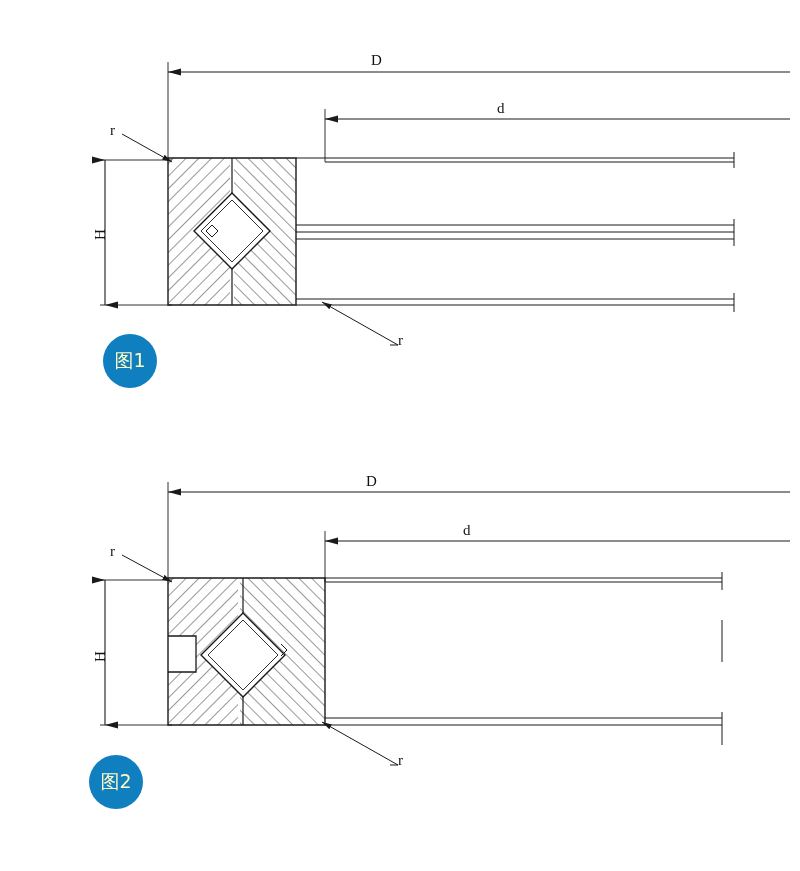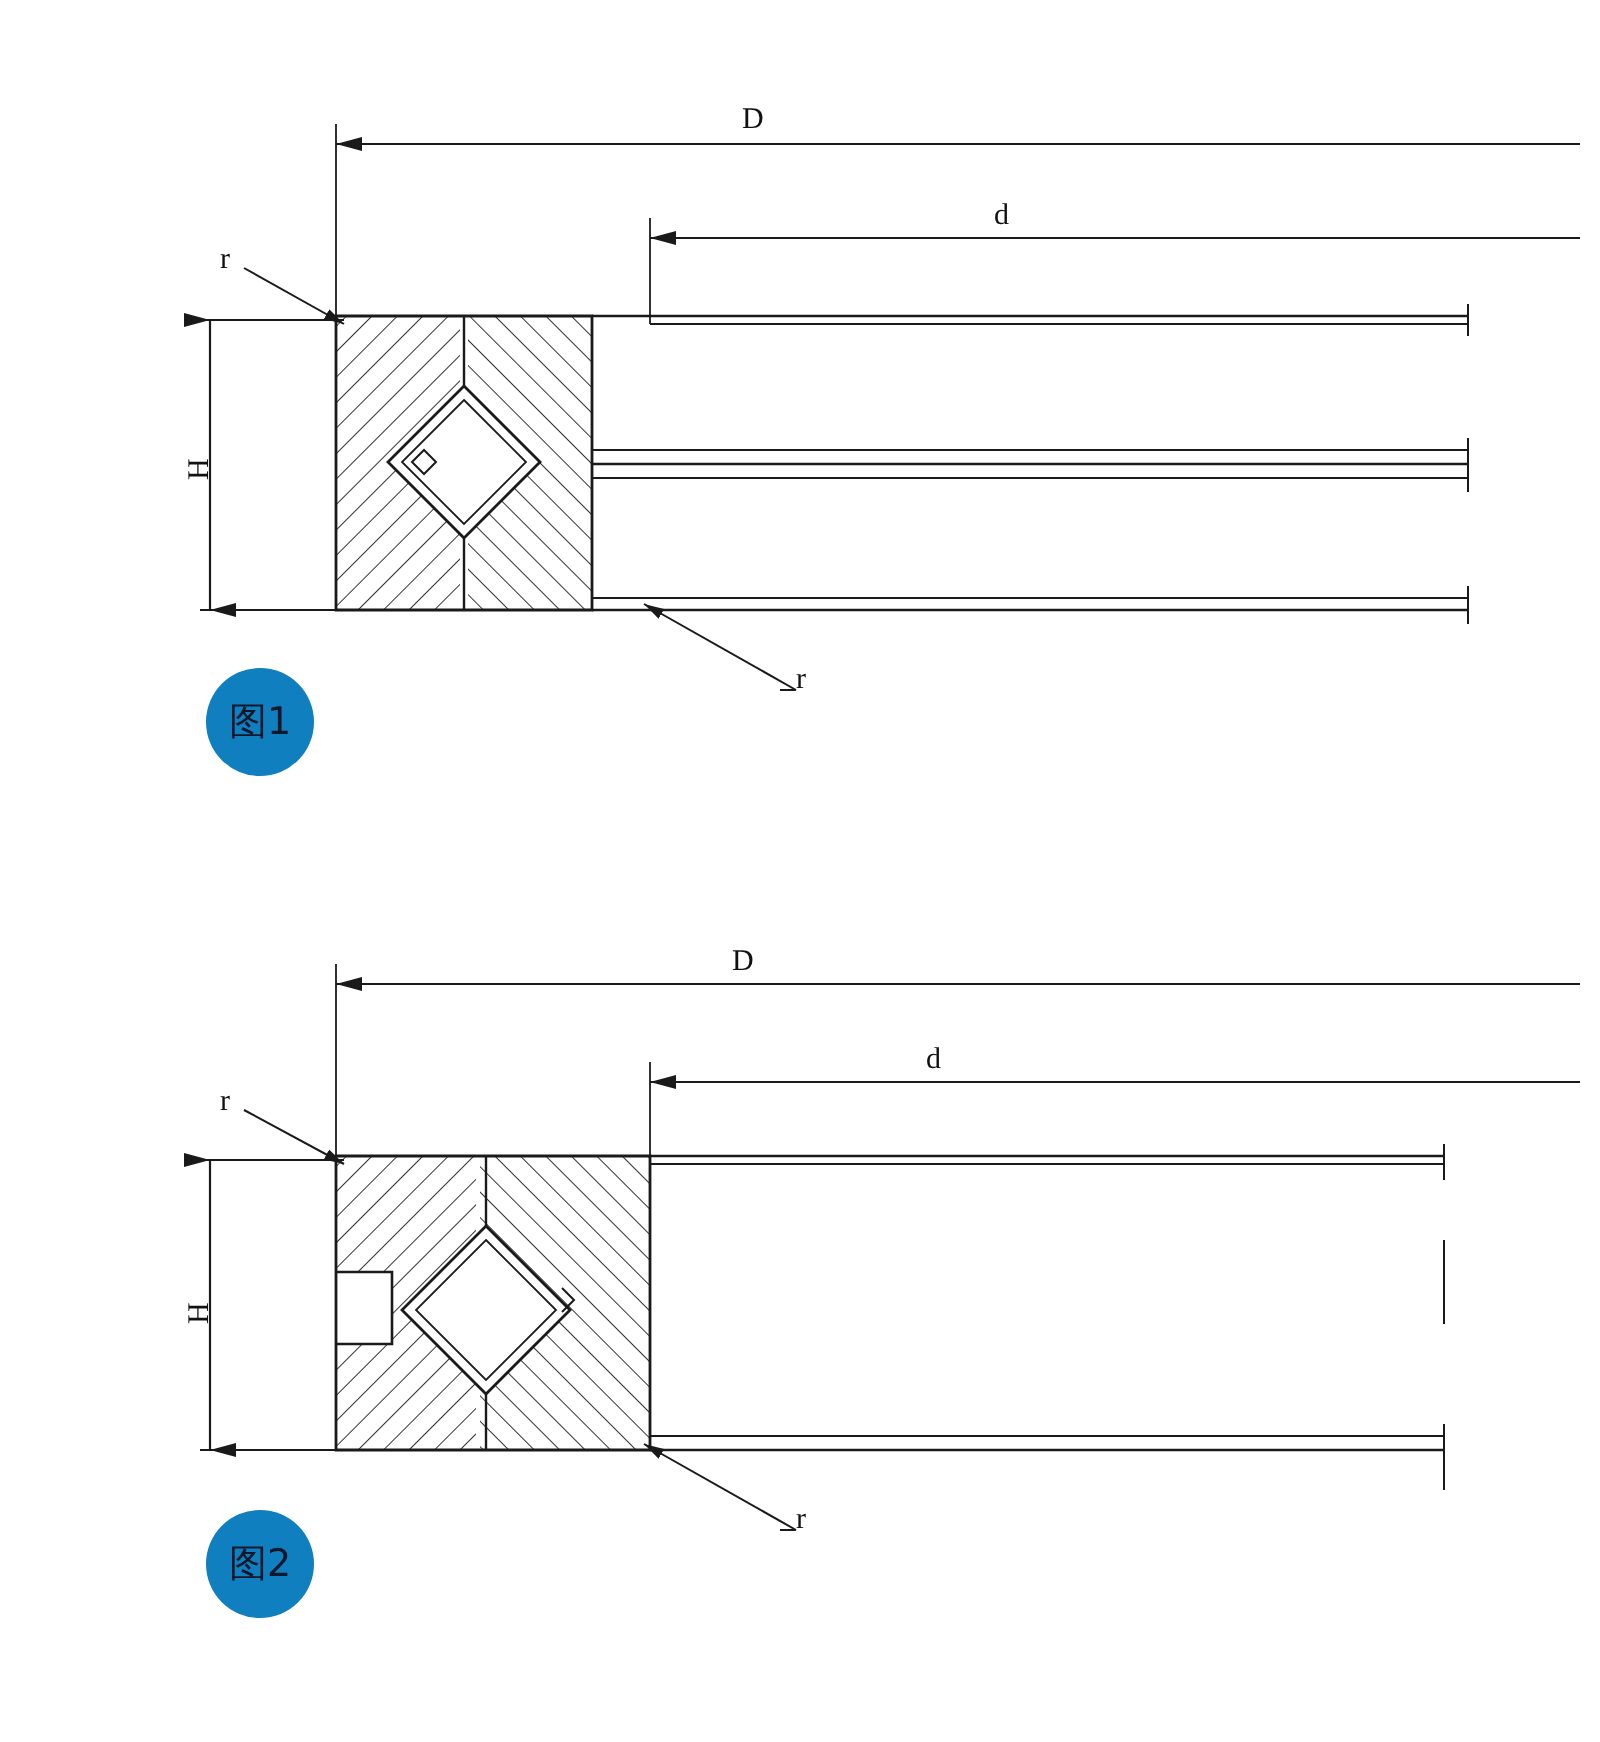--- a/index.html
+++ b/index.html
@@ -8,28 +8,28 @@
     background:#ffffff;
     font-family:"Liberation Sans", sans-serif;
     position:relative;
     overflow:hidden;
   }
   .canvas{position:absolute;left:0;top:0;width:800px;height:871px;}
   .badge{
     position:absolute;
     width:54px;height:54px;border-radius:50%;
     background:#0f7fc0;
-    color:#0f172a;
+    color:#fef9c3;
     display:flex;align-items:center;justify-content:center;
     font-size:19px;
     font-family:"DejaVu Sans", sans-serif;
     letter-spacing:0px;
   }
   #badge1{left:103px;top:334px;}
-  #badge2{left:103px;top:755px;}
+  #badge2{left:89px;top:755px;}
   .lbl{
     position:absolute;
     font-size:15px;
     color:#111111;
     font-family:"Liberation Serif", serif;
   }
   .lbl.rot{
     transform:rotate(-90deg);
     transform-origin:left top;
   }

